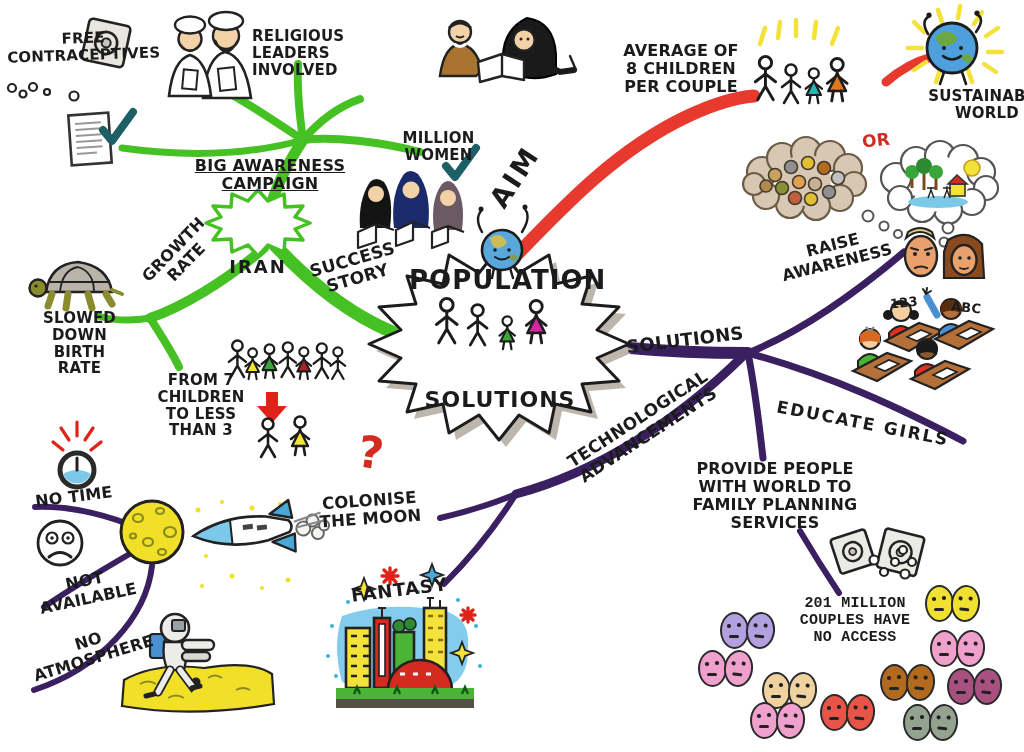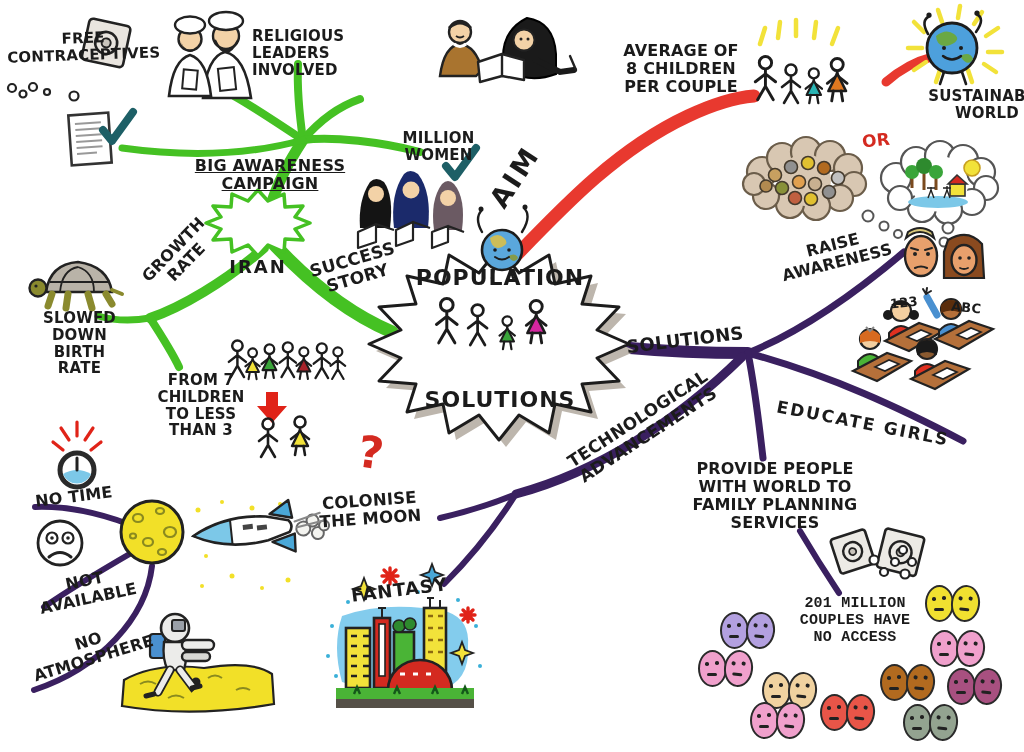--- a/index.html
+++ b/index.html
@@ -483,21 +483,21 @@
 STORY</div>
 <div class="lbl" style="left:32px;top:310px;width:95px;">SLOWED
 DOWN
 BIRTH
 RATE</div>
 <div class="lbl" style="left:140px;top:372px;width:122px;">FROM 7
 CHILDREN
 TO LESS
 THAN 3</div>
 
-<div class="lbl" style="left:409px;top:266px;width:182px;font-size:22px;letter-spacing:1px;">POPULATION</div>
+<div class="lbl" style="left:409px;top:266px;width:182px;font-size:26px;letter-spacing:1px;">POPULATION</div>
 <div class="lbl" style="left:411px;top:388px;width:178px;font-size:22px;letter-spacing:1px;">SOLUTIONS</div>
 
 <div class="lbl" style="left:480px;top:162px;width:70px;font-size:27px;letter-spacing:3px;transform:rotate(-57deg);">AIM</div>
 <div class="lbl" style="left:606px;top:42px;width:150px;font-size:16px;">AVERAGE OF
 8 CHILDREN
 PER COUPLE</div>
 <div class="lbl" style="left:924px;top:88px;width:126px;">SUSTAINABLE
 WORLD</div>
 <div class="lbl" style="left:856px;top:131px;width:40px;font-size:17px;color:#d42a20;transform:rotate(-6deg);">OR</div>
 

